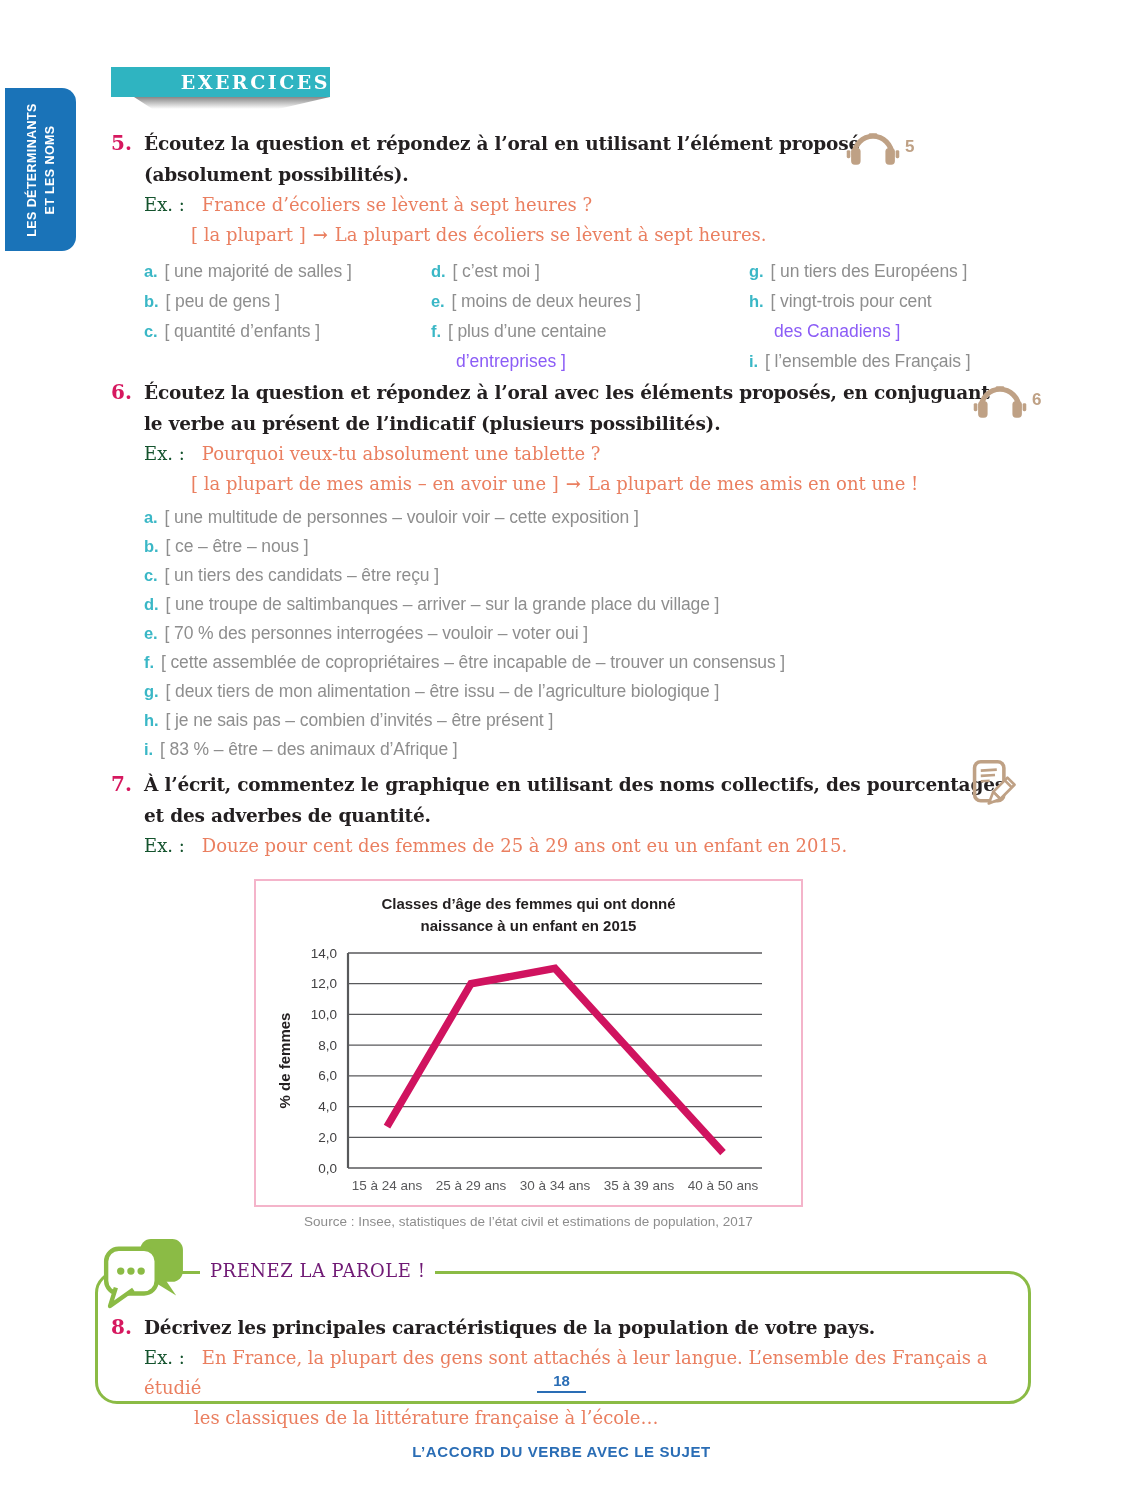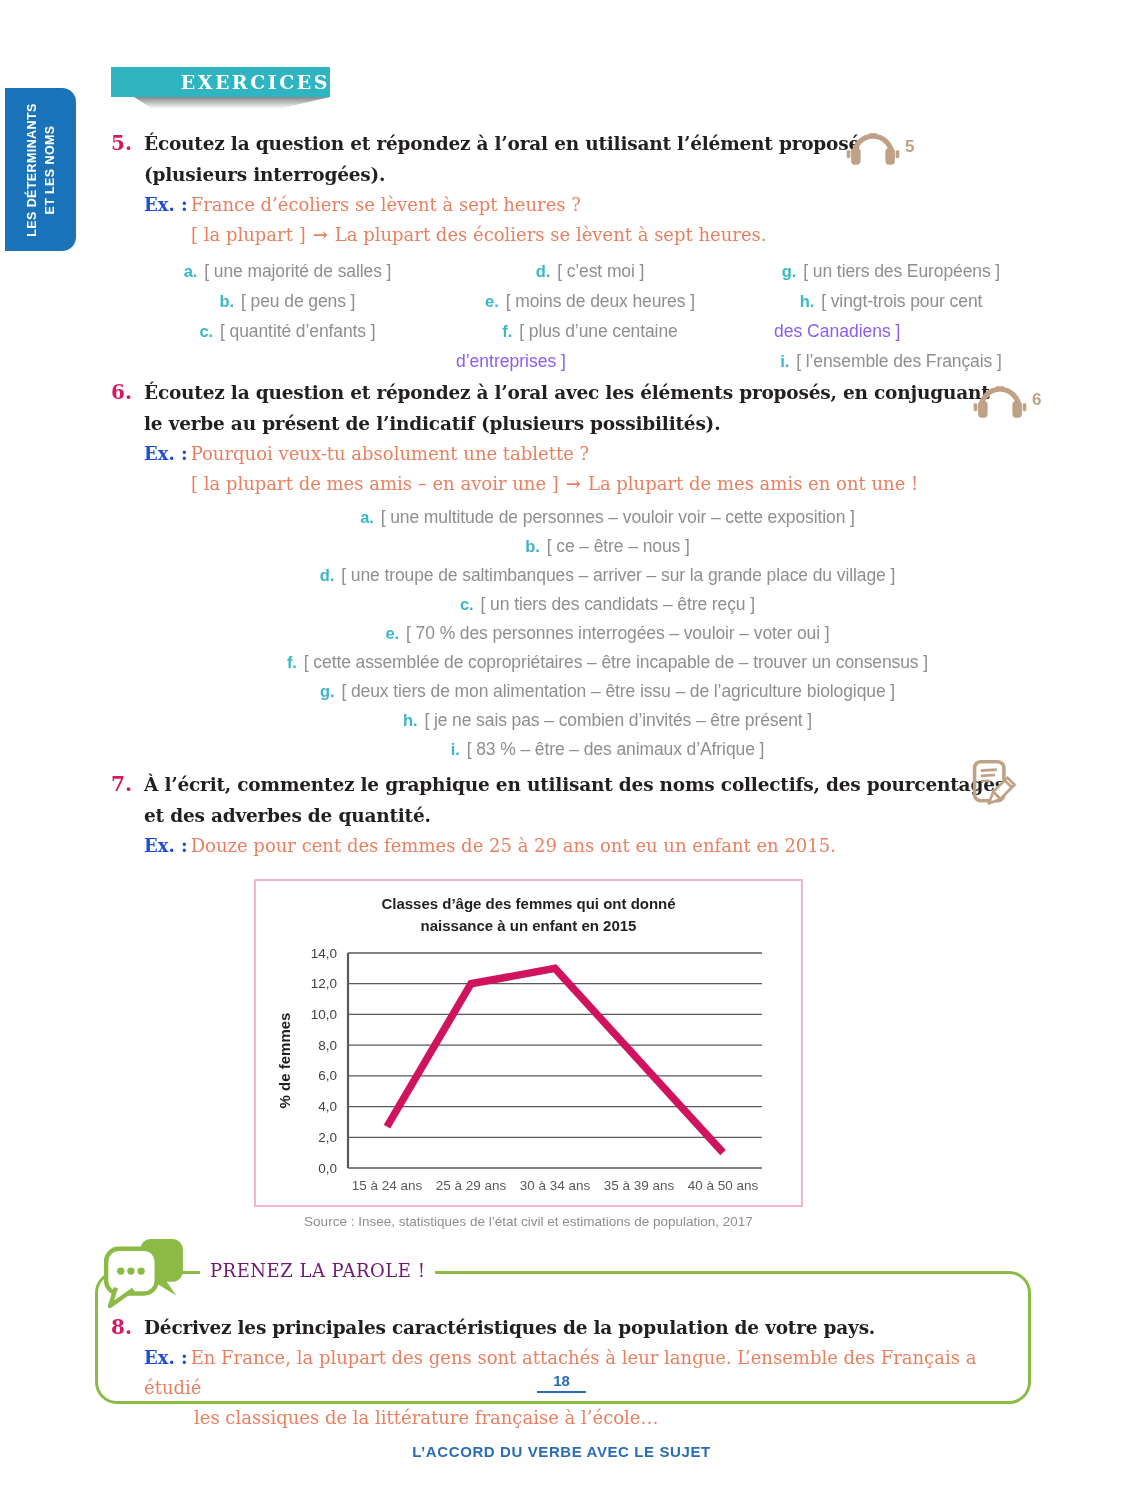--- a/index.html
+++ b/index.html
@@ -25,26 +25,26 @@
 
   .ex{position:absolute;left:111px;}
   .row{display:flex;}
   .num{flex:none;width:33px;font-family:"DejaVu Serif",serif;font-weight:bold;
        font-size:20px;line-height:31px;color:#d6185f;}
   .t1,.t2{font-family:"DejaVu Serif",serif;font-weight:bold;font-size:18.5px;
        line-height:31px;color:#231f20;letter-spacing:-.2px;}
   .t2{margin-left:33px;}
   .exline{margin-left:33px;font-family:"DejaVu Serif",serif;font-size:18px;
        line-height:30px;color:#ea7f60;}
-  .exlabel{color:#1d4ed8;font-weight:bold;margin-right:3px;}
+  .exlabel{color:#14532d;font-weight:normal;margin-right:17px;}
   .excont{margin-left:80px;}
   .arrow{font-weight:bold;margin:0 7px;}
 
   .gitem{font-size:17.5px;line-height:30px;color:#8e8e8e;
-         padding-left:25px;text-indent:-25px;letter-spacing:-.1px;text-align:center;}
+         padding-left:25px;text-indent:-25px;letter-spacing:-.1px;}
   .gitem .lt{color:#3ab7c6;font-weight:bold;font-size:16.5px;margin-right:7px;}
   .gcont{font-size:17.5px;line-height:30px;color:#8b5cf6;padding-left:25px;}
   .cols{display:flex;margin-left:33px;margin-top:6px;}
   .c1{width:287px;} .c2{width:318px;} .c3{width:284px;}
   .glist{margin-left:33px;margin-top:4px;}
   .glist .gitem,.glist .gcont{line-height:29px;}
 
   .audio{position:absolute;display:flex;align-items:center;}
   .audio .anum{color:#bfa185;font-weight:bold;font-size:17px;margin-left:5px;}
 
@@ -94,21 +94,21 @@
       <rect x="54" y="30" width="13" height="23" rx="5" fill="#bfa185"></rect>
       <rect x="1" y="33" width="5" height="11" rx="2" fill="#bfa185"></rect>
       <rect x="68" y="33" width="5" height="11" rx="2" fill="#bfa185"></rect>
     </svg>
     <span class="anum">5</span>
   </div>
   <div class="row">
     <div class="num">5.</div>
     <div class="t1">Écoutez la question et répondez à l’oral en utilisant l’élément proposé</div>
   </div>
-  <div class="t2">(plusieurs interrogées).</div>
+  <div class="t2">(absolument possibilités).</div>
   <div class="exline">
     <span class="exlabel">Ex. :</span><span>France d’écoliers se lèvent à sept heures ?</span>
   </div>
   <div class="exline excont">
     <span>[ la plupart ]</span><span class="arrow">→</span><span>La plupart des écoliers se lèvent à sept heures.</span>
   </div>
   <div class="cols">
     <div class="c1">
       <div class="gitem"><span class="lt">a.</span><span>[ une majorité de salles ]</span></div>
       <div class="gitem"><span class="lt">b.</span><span>[ peu de gens ]</span></div>
@@ -148,22 +148,22 @@
   <div class="t2">le verbe au présent de l’indicatif (plusieurs possibilités).</div>
   <div class="exline">
     <span class="exlabel">Ex. :</span><span>Pourquoi veux-tu absolument une tablette ?</span>
   </div>
   <div class="exline excont">
     <span>[ la plupart de mes amis – en avoir une ]</span><span class="arrow">→</span><span>La plupart de mes amis en ont une !</span>
   </div>
   <div class="glist">
     <div class="gitem"><span class="lt">a.</span><span>[ une multitude de personnes – vouloir voir – cette exposition ]</span></div>
     <div class="gitem"><span class="lt">b.</span><span>[ ce – être – nous ]</span></div>
+    <div class="gitem"><span class="lt">c.</span><span>[ un tiers des candidats – être reçu ]</span></div>
     <div class="gitem"><span class="lt">d.</span><span>[ une troupe de saltimbanques – arriver – sur la grande place du village ]</span></div>
-    <div class="gitem"><span class="lt">c.</span><span>[ un tiers des candidats – être reçu ]</span></div>
     <div class="gitem"><span class="lt">e.</span><span>[ 70 % des personnes interrogées – vouloir – voter oui ]</span></div>
     <div class="gitem"><span class="lt">f.</span><span>[ cette assemblée de copropriétaires – être incapable de – trouver un consensus ]</span></div>
     <div class="gitem"><span class="lt">g.</span><span>[ deux tiers de mon alimentation – être issu – de l’agriculture biologique ]</span></div>
     <div class="gitem"><span class="lt">h.</span><span>[ je ne sais pas – combien d’invités – être présent ]</span></div>
     <div class="gitem"><span class="lt">i.</span><span>[ 83 % – être – des animaux d’Afrique ]</span></div>
   </div>
 </div>
 
 <div class="ex" id="ex7" style="top:769px;width:922px;">
   <div class="audio" style="left:860px;top:-10px;">

